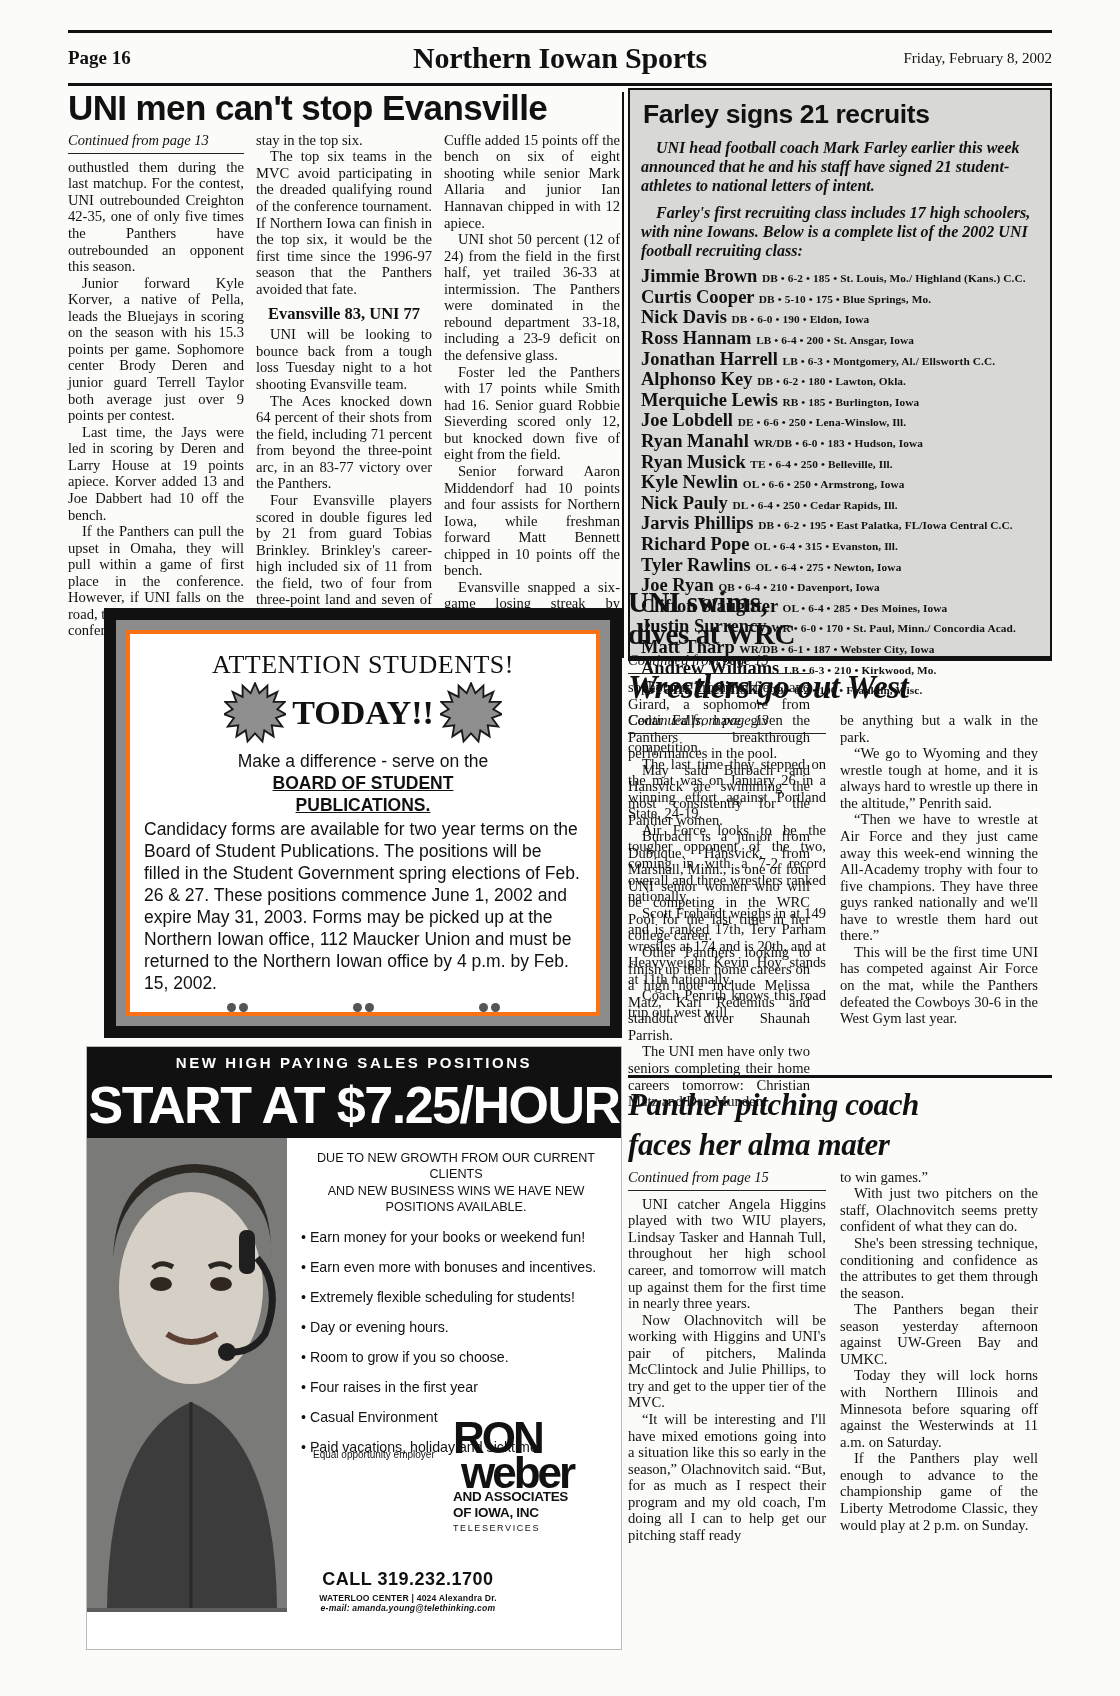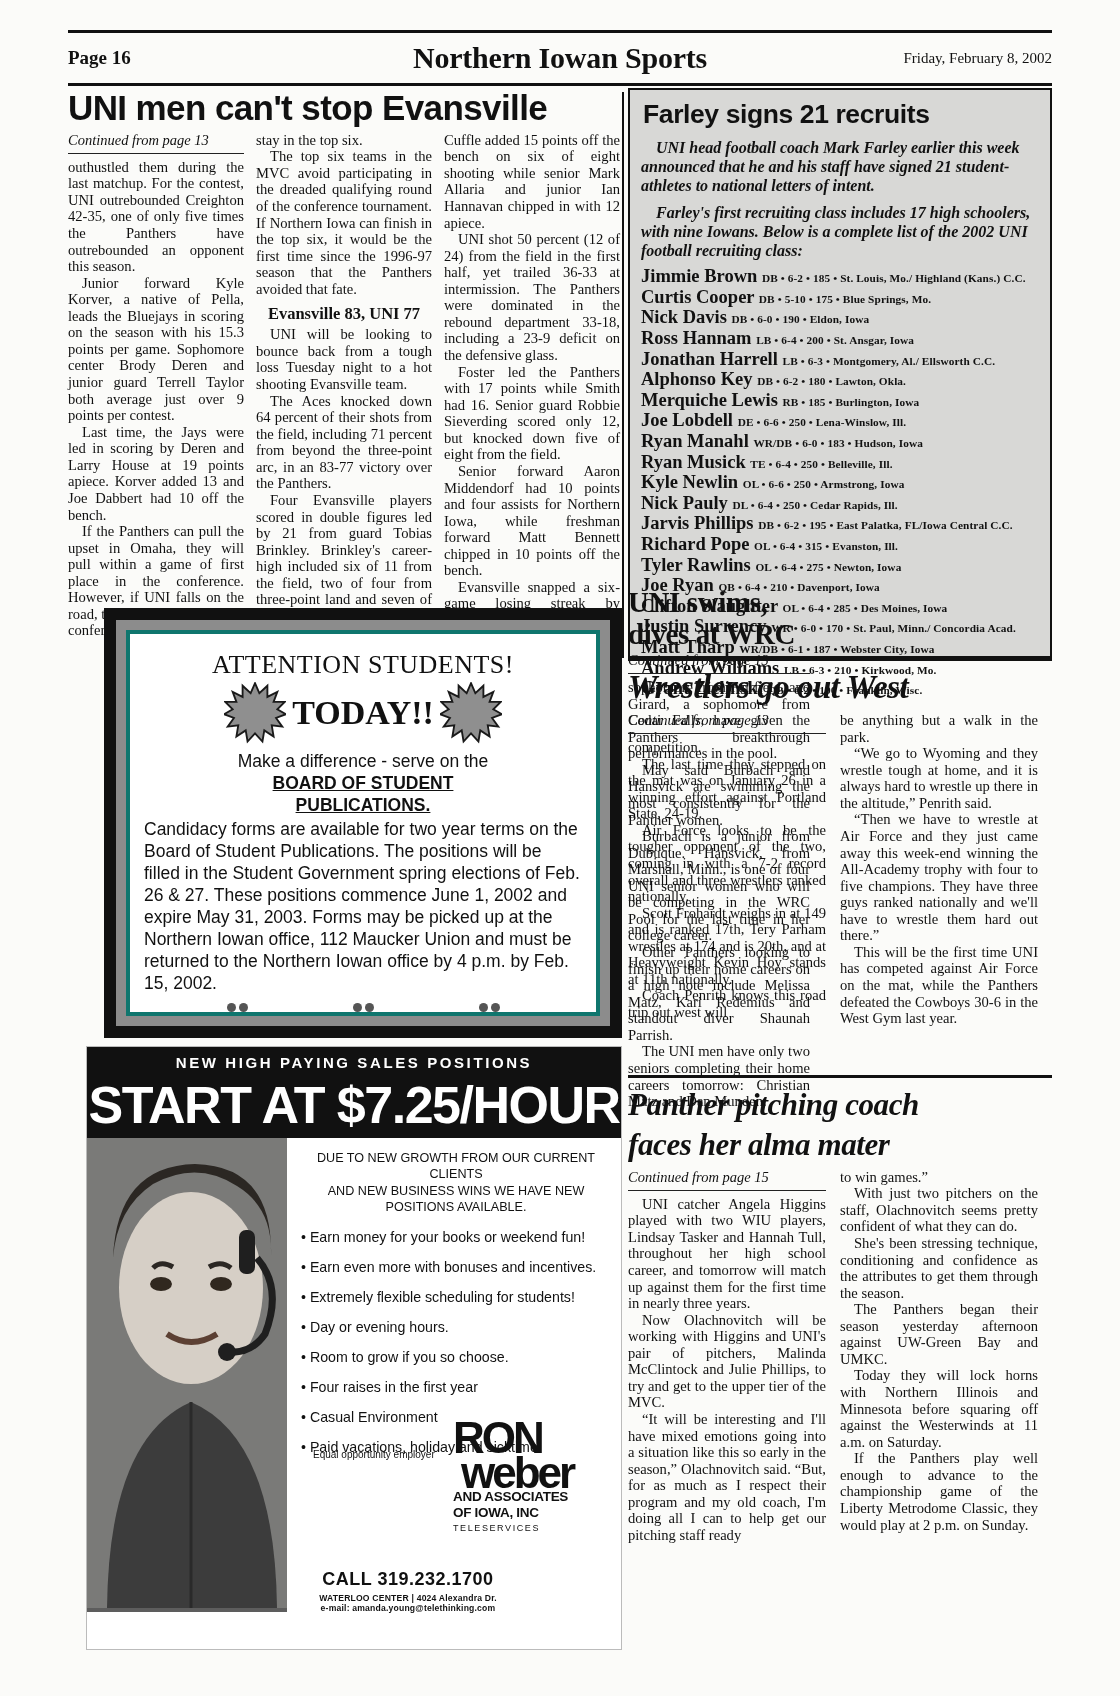--- a/index.html
+++ b/index.html
@@ -99,21 +99,21 @@
     font-family:"Liberation Serif",serif; font-style:italic; font-weight:bold;
     font-size:31px; line-height:1.06; letter-spacing:-0.4px; margin:2px 0 7px 0;
   }
 
   
   .ad-bsp {
     position:absolute; left:104px; top:608px; width:518px; height:430px;
     background:#111; padding:12px;
   }
   .ad-bsp .frame2 { width:100%; height:100%; background:#8c8c8c; padding:10px; }
-  .ad-bsp .frame3 { width:100%; height:100%; background:#0f766e; padding:4px; }
+  .ad-bsp .frame3 { width:100%; height:100%; background:#f97316; padding:4px; }
   .ad-bsp .inner { width:100%; height:100%; background:#fff; padding:10px 14px;
                    text-align:center; position:relative; }
   .att-title { font-family:"Liberation Serif",serif; font-size:26px;
                letter-spacing:0.5px; margin:6px 0 0 0; }
   .today-row { display:flex; align-items:center; justify-content:center; gap:6px;
                margin:2px 0 6px 0; }
   .today { font-family:"Liberation Serif",serif; font-size:34px; font-weight:bold; }
   .burst { width:62px; height:62px; flex:0 0 62px; }
   .ad-body { font-family:"Liberation Sans",sans-serif; font-size:17.5px;
              line-height:1.26; text-align:center; }
@@ -157,21 +157,21 @@
                  font-size:13.5px; letter-spacing:-0.3px; }
   .rw-logo .l5 { font-family:"Liberation Sans",sans-serif; font-size:9px;
                  letter-spacing:1.6px; margin-top:3px; }
   .rw-call { position:absolute; left:196px; bottom:36px; text-align:center;
              width:250px; }
   .rw-call .c1 { font-family:"Liberation Sans",sans-serif; font-weight:bold;
                  font-size:18px; letter-spacing:0.5px; }
   .rw-call .c2 { font-family:"Liberation Sans",sans-serif; font-weight:bold;
                  font-size:8.6px; letter-spacing:0.2px; margin-top:3px; }
   .rw-call .c3 { font-family:"Liberation Sans",sans-serif; font-weight:bold;
-                 font-size:8.6px; letter-spacing:0.2px; }
+                 font-size:8.6px; letter-spacing:0.2px;font-style:italic; }
 
   .vrule { position:absolute; background:#111; width:1.5px; }
 </style>
 </head>
 <body>
 
 <div class="page">
 
   <div class="masthead">
     <div class="mh-page">Page 16</div>

